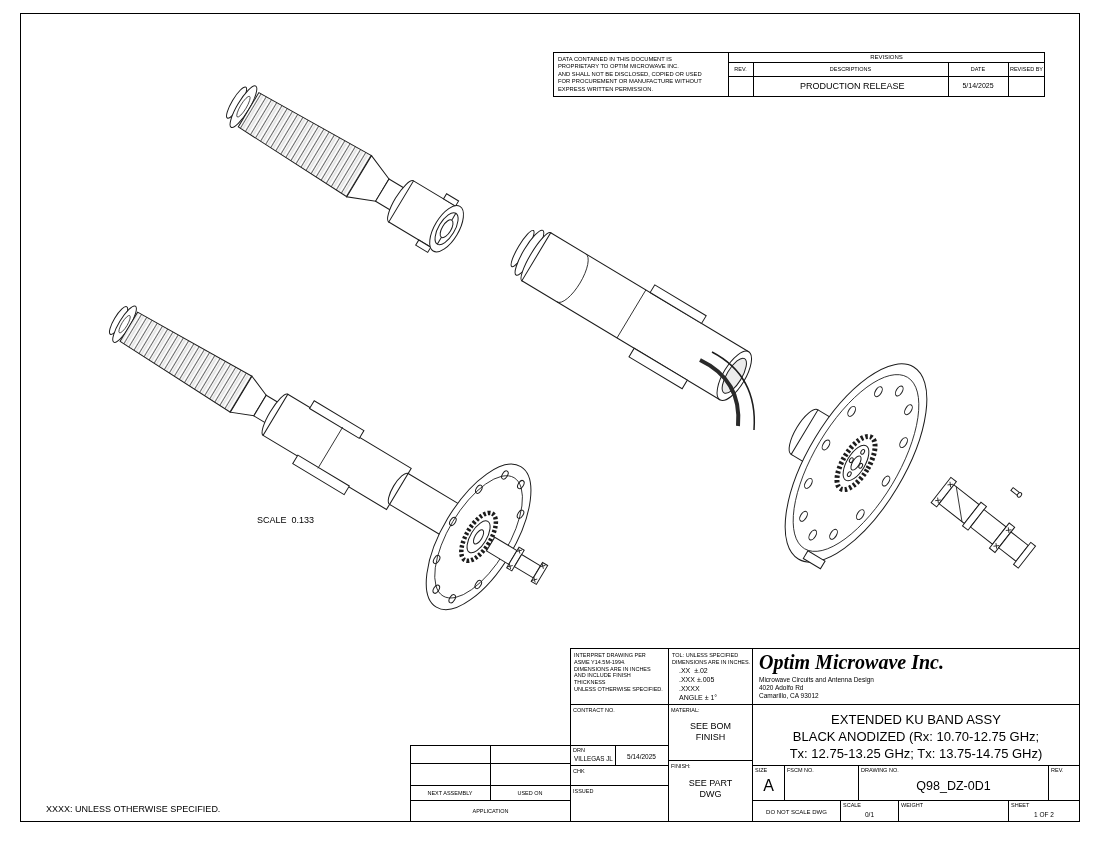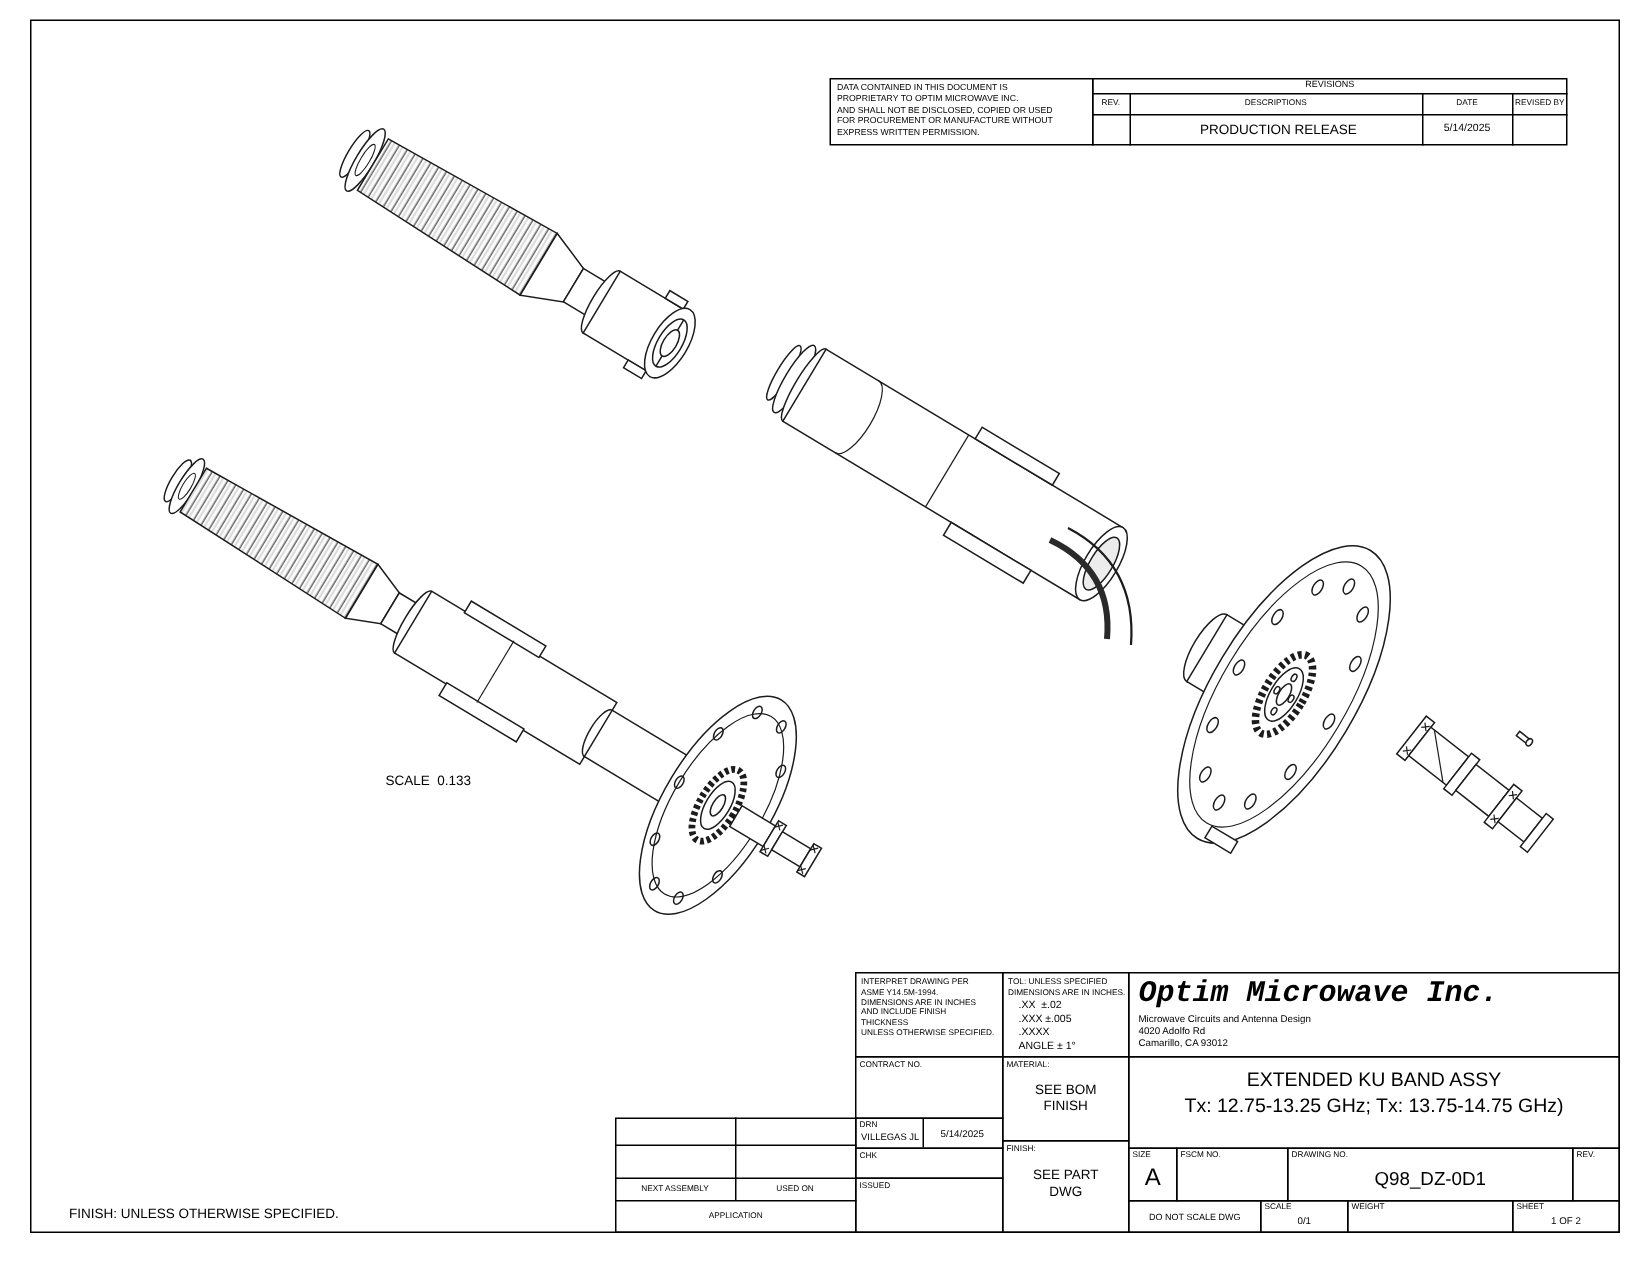--- a/index.html
+++ b/index.html
@@ -149,21 +149,21 @@
       <g transform="translate(1012,489) rotate(38)">
         <rect x="0" y="-1.8" width="8" height="3.6"></rect>
         <ellipse cx="9.5" cy="0" rx="1.8" ry="2.6"></ellipse>
       </g>
     </g>
   </svg>
 
   <div class="box" style="left:20px;top:13px;width:1060px;height:809px;border-width:1.5px;"></div>
 
   <div class="abs pre" style="left:257px;top:515px;font-size:9px;">SCALE  0.133</div>
-  <div class="abs" style="left:46px;top:804px;font-size:9px;">FINISH: UNLESS OTHERWISE SPECIFIED.</div>
+  <div class="abs" style="left:46px;top:804px;font-size:9px;">XXXX: UNLESS OTHERWISE SPECIFIED.</div>
 
   <div class="box" style="left:553px;top:52px;width:176px;height:45px;padding:3px 4px;font-size:5.8px;line-height:7.4px;">
     <div>DATA CONTAINED IN THIS DOCUMENT IS</div>
     <div>PROPRIETARY TO OPTIM MICROWAVE INC.</div>
     <div>AND SHALL NOT BE DISCLOSED, COPIED OR USED</div>
     <div>FOR PROCUREMENT OR MANUFACTURE WITHOUT</div>
     <div>EXPRESS WRITTEN PERMISSION.</div>
   </div>
 
   <div class="box" style="left:728px;top:52px;width:317px;height:45px;"></div>
@@ -201,21 +201,21 @@
   <div class="box" style="left:668px;top:648px;width:85px;height:57px;padding:3px 0 0 3px;">
     <div class="tiny">TOL: UNLESS SPECIFIED</div>
     <div class="tiny">DIMENSIONS ARE IN INCHES.</div>
     <div class="pre" style="font-size:7px;line-height:9px;margin-left:7px;">.XX  ±.02</div>
     <div class="pre" style="font-size:7px;line-height:9px;margin-left:7px;">.XXX ±.005</div>
     <div class="pre" style="font-size:7px;line-height:9px;margin-left:7px;">.XXXX</div>
     <div class="pre" style="font-size:7px;line-height:9px;margin-left:7px;">ANGLE ± 1°</div>
   </div>
 
   <div class="box" style="left:752px;top:648px;width:328px;height:57px;padding:2px 6px;">
-    <div style="font-family:Liberation Mono, monospace;font-style:italic;font-weight:bold;font-size:20px;line-height:23px;">Optim Microwave Inc.</div>
+    <div style="font-family:Liberation Serif, serif;font-style:italic;font-weight:bold;font-size:20px;line-height:23px;">Optim Microwave Inc.</div>
     <div style="font-size:6.5px;line-height:8px;margin-top:2px;">Microwave Circuits and Antenna Design</div>
     <div style="font-size:6.5px;line-height:8px;">4020 Adolfo Rd</div>
     <div style="font-size:6.5px;line-height:8px;">Camarillo, CA 93012</div>
   </div>
 
   <div class="box" style="left:570px;top:704px;width:99px;height:42px;">
     <div class="tiny" style="padding:2px 0 0 2px;">CONTRACT NO.</div>
   </div>
 
   <div class="box" style="left:668px;top:704px;width:85px;height:57px;">
@@ -229,20 +229,21 @@
   <div class="box" style="left:668px;top:760px;width:85px;height:62px;">
     <div class="tiny" style="padding:2px 0 0 2px;">FINISH:</div>
     <div class="center" style="font-size:9px;line-height:11px;margin-top:8px;">
       <div>SEE PART</div>
       <div>DWG</div>
     </div>
   </div>
 
   <div class="box center" style="left:752px;top:704px;width:328px;height:62px;padding-top:6px;">
     <div style="font-size:13px;line-height:17px;">EXTENDED KU BAND ASSY</div>
+    <div style="font-size:13px;line-height:17px;">BLACK ANODIZED (Rx: 10.70-12.75 GHz;</div>
     <div style="font-size:13px;line-height:17px;">Tx: 12.75-13.25 GHz; Tx: 13.75-14.75 GHz)</div>
   </div>
 
   <div class="box" style="left:570px;top:745px;width:99px;height:21px;">
     <div class="tiny abs" style="left:2px;top:1px;">DRN</div>
     <div class="abs" style="left:3px;top:9px;font-size:6.3px;">VILLEGAS JL</div>
     <div class="vline" style="left:44px;top:0;height:19px;"></div>
     <div class="abs center" style="left:44px;top:7px;width:53px;font-size:6.5px;">5/14/2025</div>
   </div>
   <div class="box" style="left:570px;top:765px;width:99px;height:21px;">

